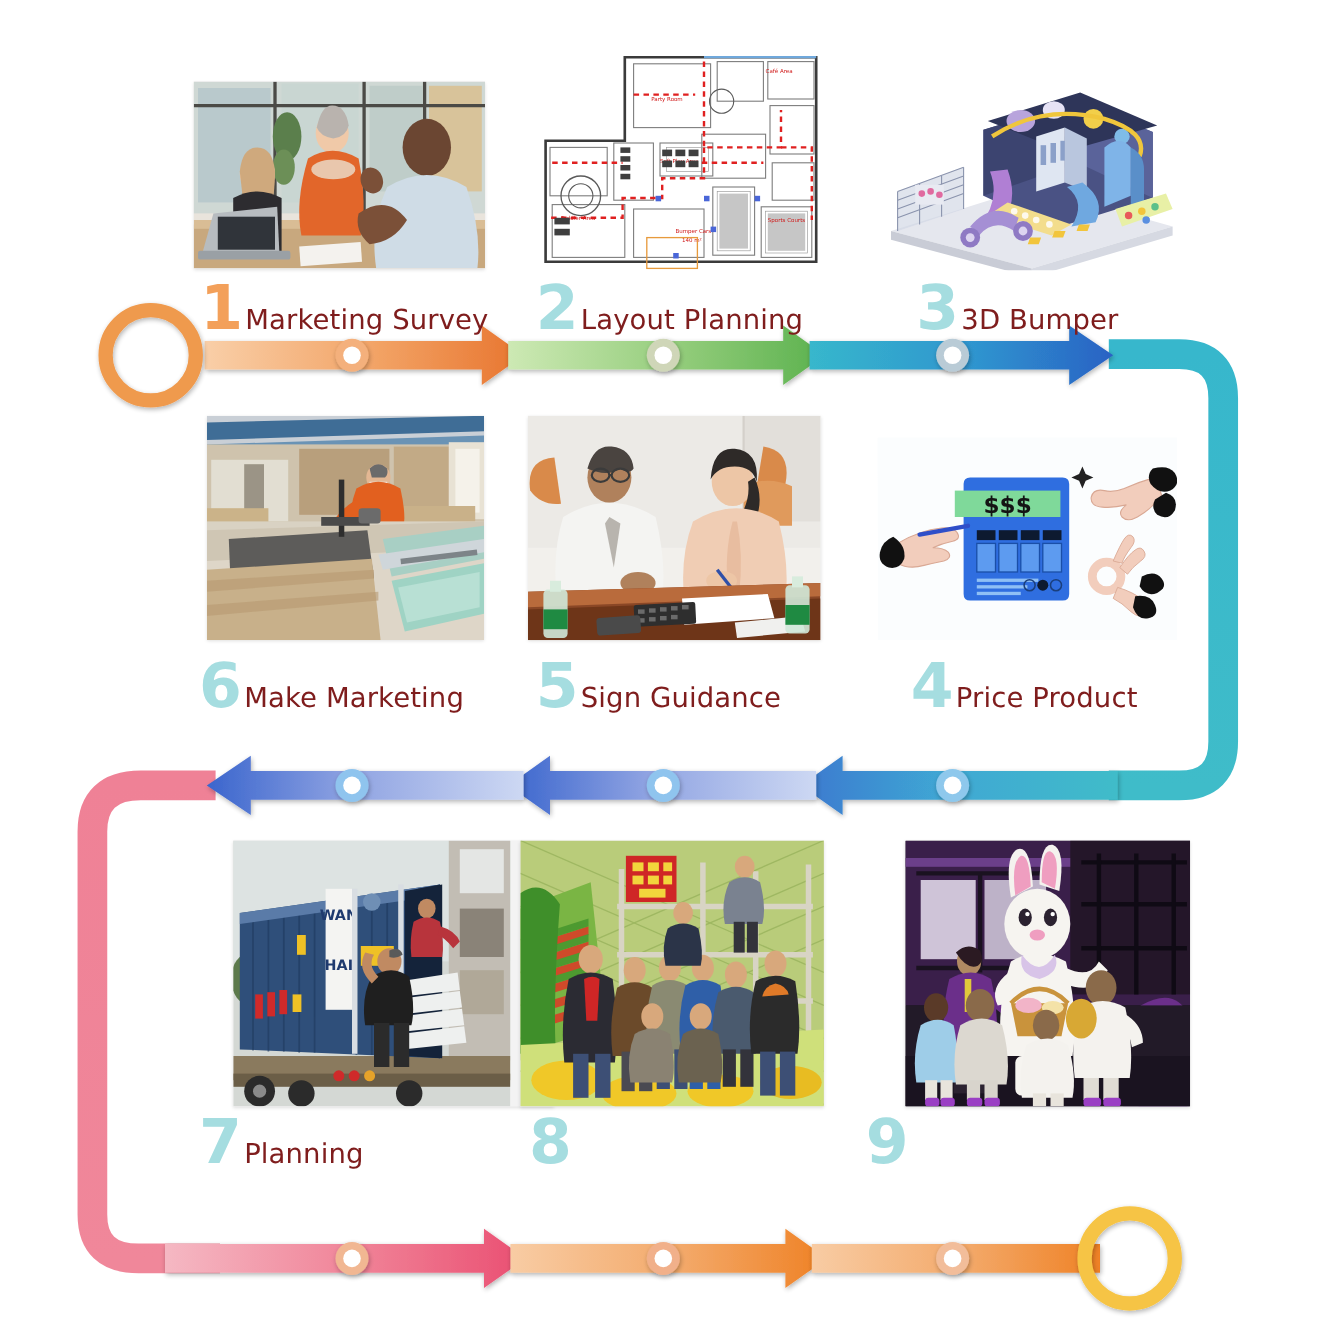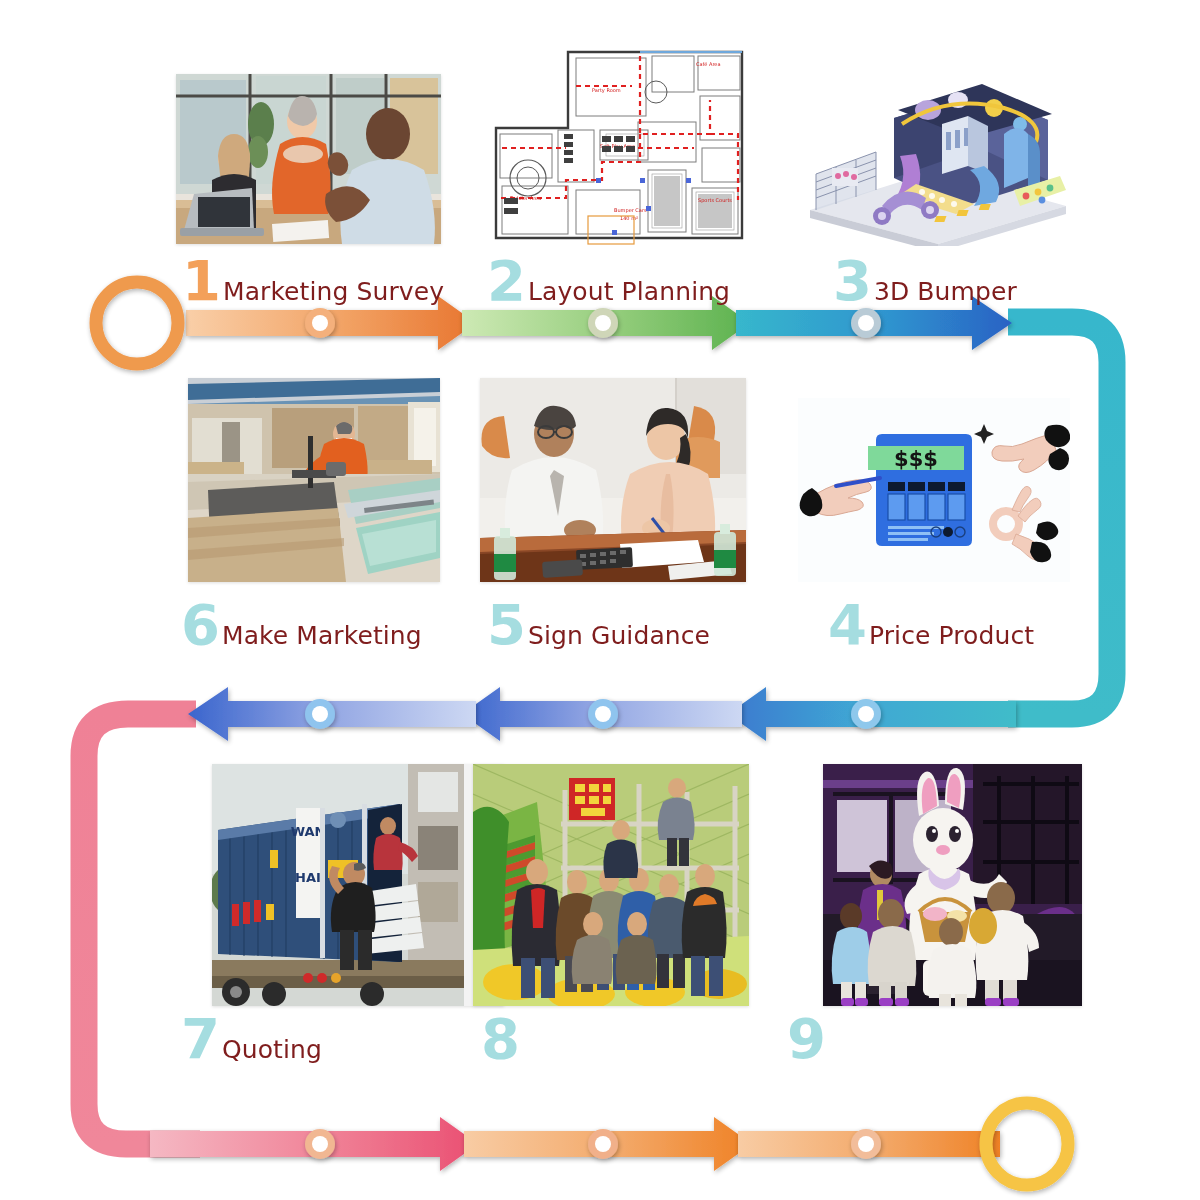--- a/index.html
+++ b/index.html
@@ -955,21 +955,21 @@
     <span class="step-text">Sign Guidance</span>
   </div>
 
   <div class="step-label" style="left:828px; top:597px;">
     <span class="step-num">4</span>
     <span class="step-text">Price Product</span>
   </div>
 
   <div class="step-label" style="left:181px; top:1011px;">
     <span class="step-num">7</span>
-    <span class="step-text">Quoting</span>
+    <span class="step-text">Planning</span>
   </div>
 
   <div class="step-label" style="left:481px; top:1011px;">
     <span class="step-num">8</span>
   </div>
 
   <div class="step-label" style="left:787px; top:1011px;">
     <span class="step-num">9</span>
   </div>
 

